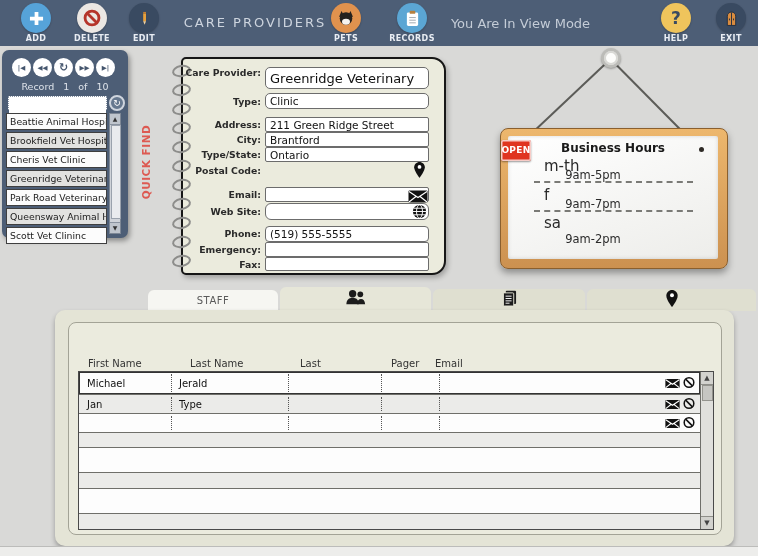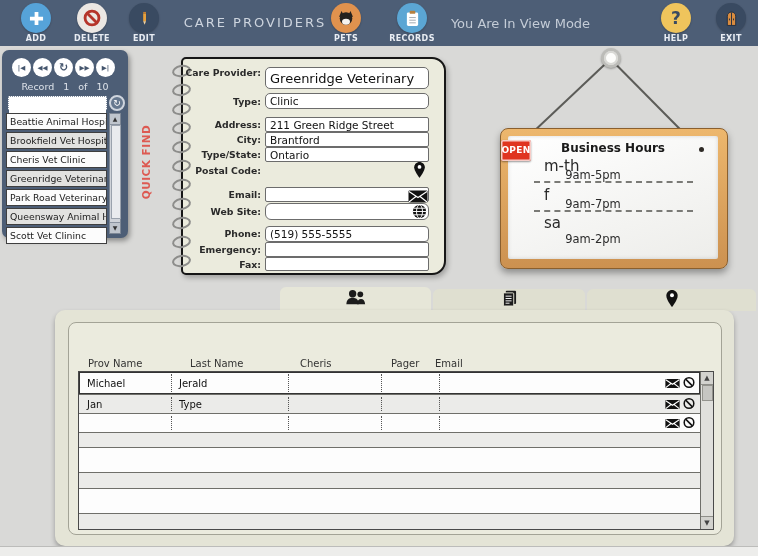--- a/index.html
+++ b/index.html
@@ -276,20 +276,21 @@
   <div class="bh-title">Business Hours</div>
   <div class="bh-day" style="top:157px">m-th</div>
   <div class="bh-hours" style="top:168px">9am-5pm</div>
   <div class="bh-dash" style="top:181px"></div>
   <div class="bh-day" style="top:186px">f</div>
   <div class="bh-hours" style="top:197px">9am-7pm</div>
   <div class="bh-dash" style="top:210px"></div>
   <div class="bh-day" style="top:214px">sa</div>
   <div class="bh-hours" style="top:232px">9am-2pm</div>
 
+  <div class="tab tab-staff">STAFF</div>
   <div class="tab tab-people">
     <span>
       <svg width="25" height="16" viewBox="0 0 26 16">
           <g fill="#1c1c1c">
             <circle cx="10" cy="4.6" r="3.8"></circle>
             <path d="M3.5 15.5c0-4.6 3-6.7 6.5-6.7s6.5 2.1 6.5 6.7z"></path>
             <circle cx="18" cy="5.2" r="3"></circle>
             <path d="M14.5 15.5c.4-3.5 1.8-5.3 4.3-5.3 2.3 0 3.9 1.8 4.2 5.3z"></path>
           </g>
         </svg>
@@ -311,23 +312,23 @@
     <span>
       <svg width="12" height="17" viewBox="0 0 12 18">
           <path d="M6 0C2.7 0 0 2.7 0 6c0 4.4 6 12 6 12s6-7.6 6-12C12 2.7 9.3 0 6 0z" fill="#111"></path>
           <circle cx="6" cy="5.6" r="2.1" fill="#fff"></circle>
         </svg>
     </span>
   </div>
 
   <div class="bpanel">
     <div class="ipanel"></div>
-    <div class="thead" style="left:33px;top:48px">Prov Name</div>
+    <div class="thead" style="left:33px;top:48px">First Name</div>
     <div class="thead" style="left:135px;top:48px">Last Name</div>
-    <div class="thead" style="left:245px;top:48px">Cheris</div>
+    <div class="thead" style="left:245px;top:48px">Last</div>
     <div class="thead" style="left:336px;top:48px">Pager</div>
     <div class="thead" style="left:380px;top:48px">Email</div>
 
     <div class="ttable">
       <div class="rows">
 
         <div class="trow sel" style="height:24px">
           <div class="sep s1"></div>
           <div class="sep s2"></div>
           <div class="sep s3"></div>

